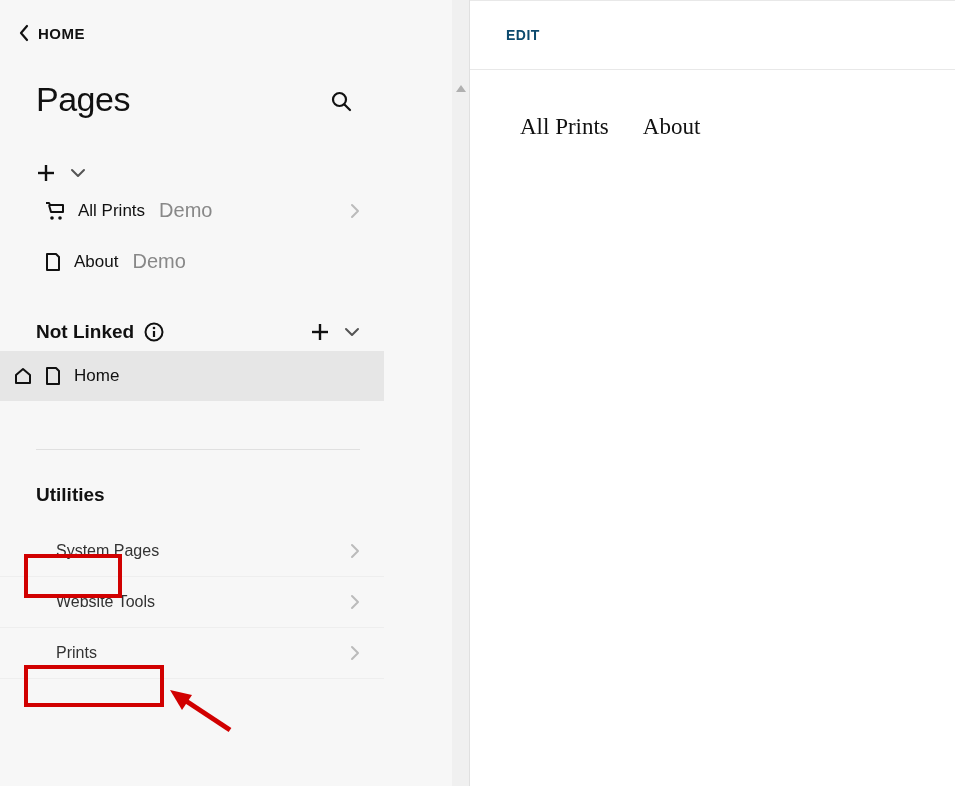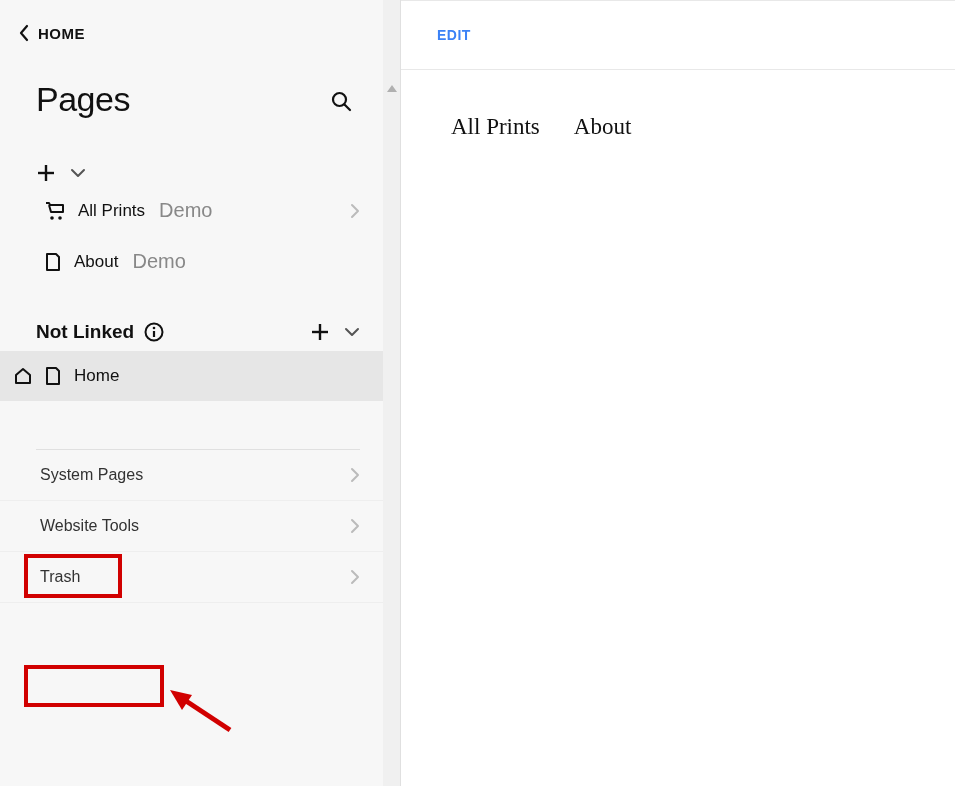--- a/index.html
+++ b/index.html
@@ -10,21 +10,21 @@
   overflow: hidden;
   background: #fff;
   position: relative;
   color: #111;
 }
 .layout {
   display: flex;
   height: 100%;
 }
 .sidebar {
-  width: 401px;
+  width: 470px;
   background: #f7f7f7;
   border-right: 1px solid #e0e0e0;
   position: relative;
   overflow-y: auto;
 }
 .scrollbar-track {
   position: absolute;
   right: 0;
   top: 0;
   width: 17px;
@@ -122,21 +122,21 @@
 }
 .utilities-label {
   font-size: 19px;
   font-weight: 700;
   display: inline-block;
 }
 .util-item {
   display: flex;
   align-items: center;
   justify-content: space-between;
-  padding: 16px 24px 16px 40px;
+  padding: 16px 24px 16px 56px;
   font-size: 16px;
   color: #333;
   cursor: pointer;
   border-top: 1px solid #eee;
 }
 .util-item:last-child { border-bottom: 1px solid #eee; }
 .util-first { border-top: none; }
 
 .main {
   flex: 1;
@@ -148,21 +148,21 @@
   height: 70px;
   border-bottom: 1px solid #e8e8e8;
   border-top: 1px solid #e8e8e8;
   display: flex;
   align-items: center;
   padding: 0 36px;
 }
 .edit-label {
   font-size: 14px;
   font-weight: 700;
-  color: #3b82f6;
+  color: #0c4a6e;
   letter-spacing: 0.5px;
   cursor: pointer;
 }
 .preview-nav {
   display: flex;
   gap: 34px;
   padding: 44px 0 0 50px;
   font-family: Georgia, "Times New Roman", serif;
   font-size: 23px;
   color: #111;
@@ -301,39 +301,42 @@
         <span>
           <svg width="18" height="22" viewBox="0 0 18 22">
               <path d="M3 3 H12 L15 6 V19 H3 Z" stroke="#111" stroke-width="2" fill="none" stroke-linejoin="round"></path>
             </svg>
         </span>
         <span>Home</span>
       </div>
 
       <div class="divider"></div>
 
+      <div class="utilities-header">
+        <span class="utilities-label">Utilities</span>
+      </div>
 
       <div class="util-item util-first">
         <span>System Pages</span>
         <span>
           <svg width="10" height="16" viewBox="0 0 10 16">
               <path d="M2 2 L8 8 L2 14" stroke="#bbb" stroke-width="2" fill="none" stroke-linecap="round" stroke-linejoin="round"></path>
             </svg>
         </span>
       </div>
       <div class="util-item">
         <span>Website Tools</span>
         <span>
           <svg width="10" height="16" viewBox="0 0 10 16">
               <path d="M2 2 L8 8 L2 14" stroke="#bbb" stroke-width="2" fill="none" stroke-linecap="round" stroke-linejoin="round"></path>
             </svg>
         </span>
       </div>
       <div class="util-item">
-        <span>Trash</span>
+        <span>Prints</span>
         <span>
           <svg width="10" height="16" viewBox="0 0 10 16">
               <path d="M2 2 L8 8 L2 14" stroke="#bbb" stroke-width="2" fill="none" stroke-linecap="round" stroke-linejoin="round"></path>
             </svg>
         </span>
       </div>
 
     </div>
     <div class="scrollbar-track">
       <div class="scroll-up"></div>

